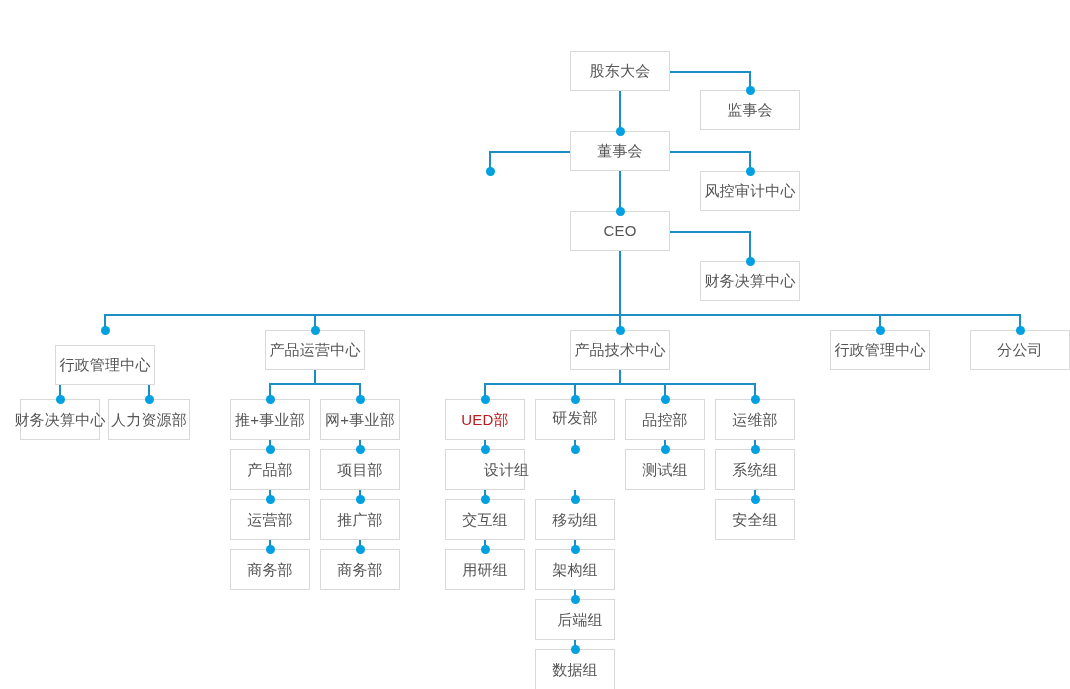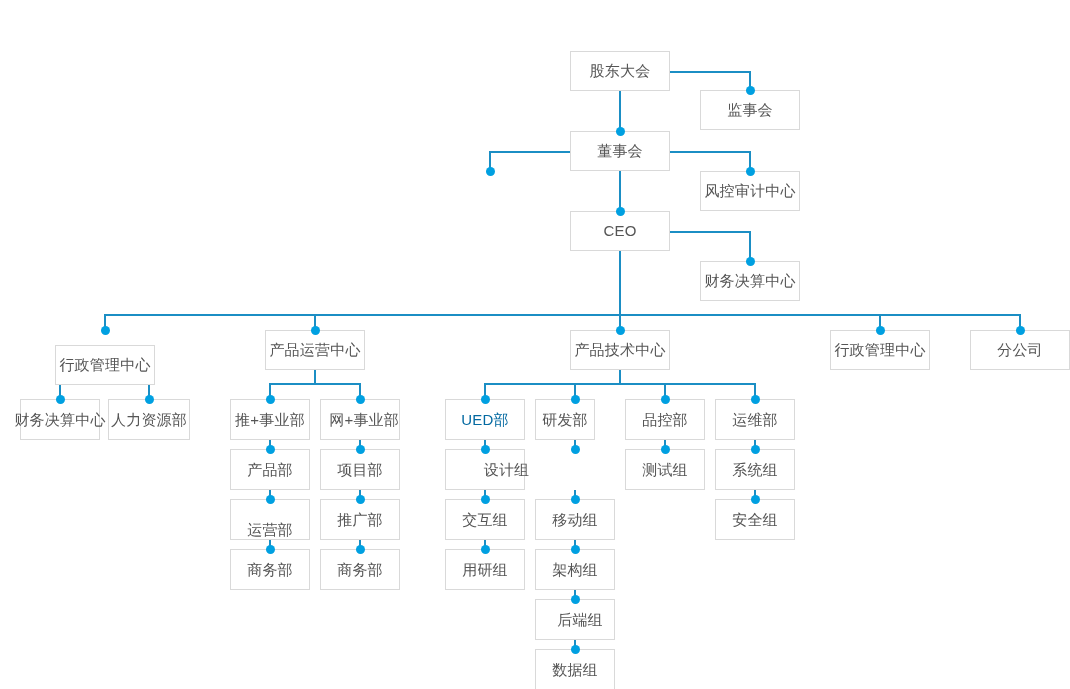--- a/index.html
+++ b/index.html
@@ -175,51 +175,51 @@
     </div>
     <div class="node" style="left: 108px; top: 399px; width: 82px; height: 41px; border-color: rgb(217, 217, 217); color: rgb(85, 85, 85);">
       <span class="node-label">人力资源部</span>
     </div>
     <div class="node" style="left: 230px; top: 399px; width: 80px; height: 41px; border-color: rgb(217, 217, 217); color: rgb(85, 85, 85);">
       <span class="node-label">推+事业部</span>
     </div>
     <div class="node" style="left: 230px; top: 449px; width: 80px; height: 41px; border-color: rgb(217, 217, 217); color: rgb(85, 85, 85);">
       <span class="node-label">产品部</span>
     </div>
-    <div class="node" style="left: 230px; top: 499px; width: 80px; height: 41px; border-color: rgb(217, 217, 217); color: rgb(85, 85, 85); align-items: flex-end;">
+    <div class="node" style="left: 230px; top: 499px; width: 80px; height: 41px; border-color: rgb(217, 217, 217); color: rgb(85, 85, 85);">
       <span class="node-label">运营部</span>
     </div>
     <div class="node" style="left: 230px; top: 549px; width: 80px; height: 41px; border-color: rgb(217, 217, 217); color: rgb(85, 85, 85);">
       <span class="node-label">商务部</span>
     </div>
-    <div class="node" style="left: 320px; top: 399px; width: 80px; height: 41px; border-color: rgb(217, 217, 217); color: rgb(85, 85, 85); justify-content: flex-end;">
+    <div class="node" style="left: 320px; top: 399px; width: 80px; height: 41px; border-color: rgb(217, 217, 217); color: rgb(85, 85, 85);">
       <span class="node-label">网+事业部</span>
     </div>
     <div class="node" style="left: 320px; top: 449px; width: 80px; height: 41px; border-color: rgb(217, 217, 217); color: rgb(85, 85, 85);">
       <span class="node-label">项目部</span>
     </div>
     <div class="node" style="left: 320px; top: 499px; width: 80px; height: 41px; border-color: rgb(217, 217, 217); color: rgb(85, 85, 85);">
       <span class="node-label">推广部</span>
     </div>
     <div class="node" style="left: 320px; top: 549px; width: 80px; height: 41px; border-color: rgb(217, 217, 217); color: rgb(85, 85, 85);">
       <span class="node-label">商务部</span>
     </div>
-    <div class="node" style="left: 445px; top: 399px; width: 80px; height: 41px; border-color: rgb(217, 217, 217); color: #0369a1;">
+    <div class="node" style="left: 445px; top: 399px; width: 80px; height: 41px; border-color: rgb(217, 217, 217); color: #b91c1c;">
       <span class="node-label">UED部</span>
     </div>
     <div class="node" style="left: 445px; top: 449px; width: 80px; height: 41px; border-color: rgb(217, 217, 217); color: rgb(85, 85, 85); padding-left: 43px;">
       <span class="node-label">设计组</span>
     </div>
     <div class="node" style="left: 445px; top: 499px; width: 80px; height: 41px; border-color: rgb(217, 217, 217); color: rgb(85, 85, 85);">
       <span class="node-label">交互组</span>
     </div>
     <div class="node" style="left: 445px; top: 549px; width: 80px; height: 41px; border-color: rgb(217, 217, 217); color: rgb(85, 85, 85);">
       <span class="node-label">用研组</span>
     </div>
-    <div class="node" style="left: 535px; top: 399px; width: 60px; height: 41px; border-color: rgb(217, 217, 217); color: rgb(85, 85, 85);">
+    <div class="node" style="left: 535px; top: 399px; width: 80px; height: 41px; border-color: rgb(217, 217, 217); color: rgb(85, 85, 85); font-family: Liberation Mono, monospace;">
       <span class="node-label">研发部</span>
     </div>
     <div class="node" style="left: 535px; top: 499px; width: 80px; height: 41px; border-color: rgb(217, 217, 217); color: rgb(85, 85, 85);">
       <span class="node-label">移动组</span>
     </div>
     <div class="node" style="left: 535px; top: 549px; width: 80px; height: 41px; border-color: rgb(217, 217, 217); color: rgb(85, 85, 85);">
       <span class="node-label">架构组</span>
     </div>
     <div class="node" style="left: 535px; top: 599px; width: 80px; height: 41px; border-color: rgb(217, 217, 217); color: rgb(85, 85, 85); padding-left: 10px;">
       <span class="node-label">后端组</span>

